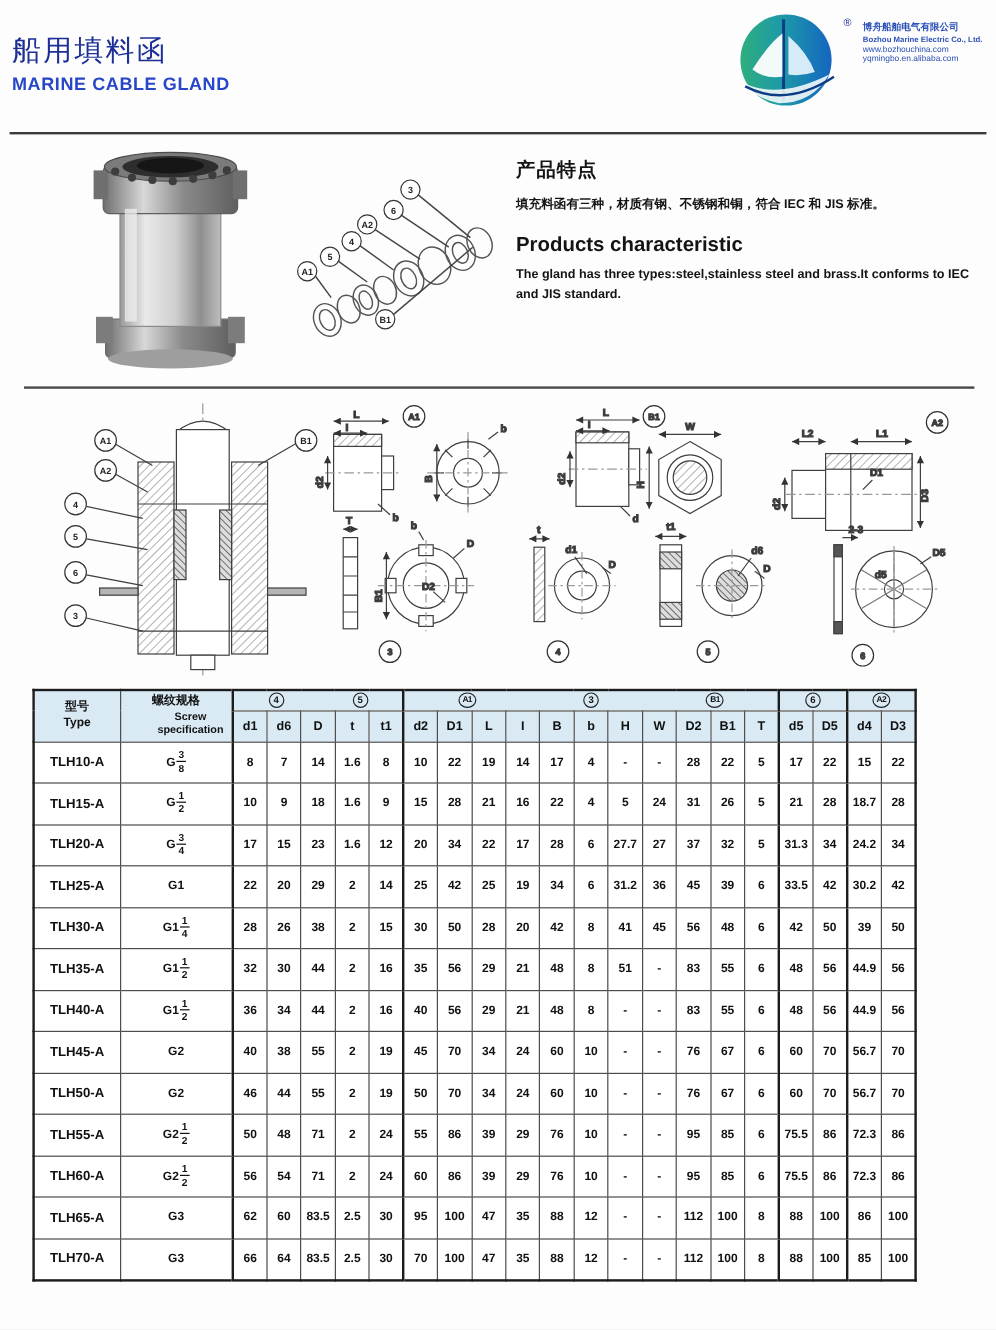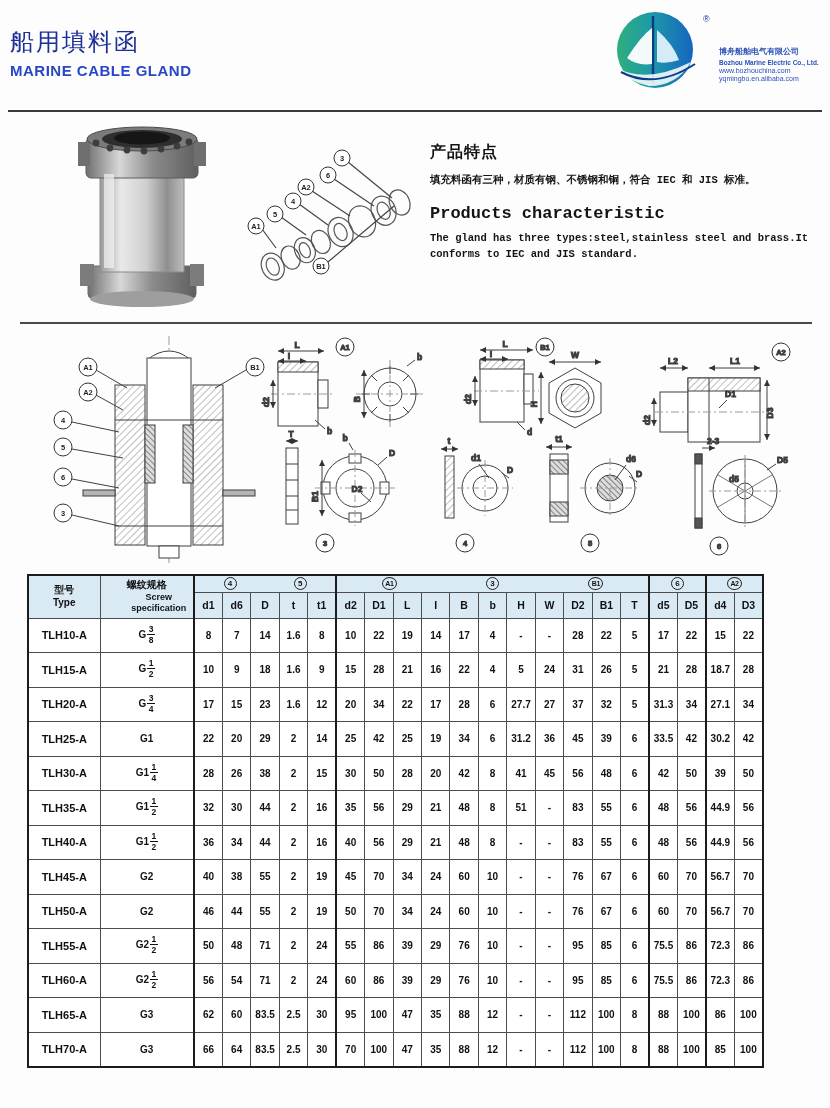--- a/index.html
+++ b/index.html
@@ -5,31 +5,31 @@
   * { margin:0; padding:0; box-sizing:border-box; }
   body { font-family:"Liberation Sans","DejaVu Sans",sans-serif; background:#e9e9e9; }
   .page { position:relative; width:830px; height:1108px; margin:0 auto; background:#fdfdfd; overflow:hidden; }
 
   
   .hdr { position:absolute; left:0; top:0; width:830px; height:112px; }
   .hdr-titles { position:absolute; left:10px; top:26px; }
   .title-zh { font-size:24px; font-weight:normal; color:#1d2f96; letter-spacing:2px; }
   .title-en { font-size:15px; font-weight:bold; color:#2847c8; margin-top:4px; letter-spacing:0.5px; }
   .brand { position:absolute; right:8px; top:6px; width:215px; height:96px; }
-  .brand-text { position:absolute; left:112px; top:40px; width:103px; color:#2b50b8; }
+  .brand-text { position:absolute; left:112px; top:11px; width:103px; color:#2b50b8; }
   .bt-zh { font-size:8px; font-weight:bold; white-space:nowrap; }
   .bt-en { font-size:6.5px; font-weight:bold; white-space:nowrap; margin-top:2px; }
   .bt-url { font-size:7px; white-space:nowrap; margin-top:1px; }
   .bt-url:first-of-type { margin-top:8px; }
   .reg { position:absolute; left:96px; top:8px; font-size:9px; color:#1d2f96; }
   .rule1 { position:absolute; left:8px; top:110px; width:814px; height:2px; background:#3a3a3a; }
   .rule2 { position:absolute; left:20px; top:322px; width:792px; height:2px; background:#4a4a4a; }
 
   
-  .features { position:absolute; left:430px; top:142px; width:394px; color:#141414;font-family:Liberation Mono, monospace; }
+  .features { position:absolute; left:430px; top:132px; width:394px; color:#141414; }
   .feat-h-zh { font-size:16px; font-weight:bold; letter-spacing:1px; }
   .feat-p-zh { font-size:10.5px; font-weight:bold; margin-top:10px; line-height:1.45; }
   .feat-h-en { font-size:17px; font-weight:bold; margin-top:16px; }
   .feat-p-en { font-size:10.5px; font-weight:bold; margin-top:8px; line-height:1.5; }
 
   
   .photos { position:absolute; left:30px; top:118px; }
   .draws  { position:absolute; left:19px; top:330px; }
   svg text { font-family:"Liberation Sans","DejaVu Sans",sans-serif; }
   .dim { font-size:8.5px; font-weight:bold; fill:#222; }
@@ -607,21 +607,21 @@
           <td>17</td>
           <td>28</td>
           <td>6</td>
           <td>27.7</td>
           <td>27</td>
           <td>37</td>
           <td>32</td>
           <td>5</td>
           <td class="hb">31.3</td>
           <td>34</td>
-          <td class="hb">27.1</td>
+          <td class="hb">24.2</td>
           <td>34</td>
         </tr>
         <tr>
           <td class="tname">TLH25-A</td>
           <td><span>G1</span></td>
           <td class="hb">22</td>
           <td>20</td>
           <td>29</td>
           <td>2</td>
           <td>14</td>

